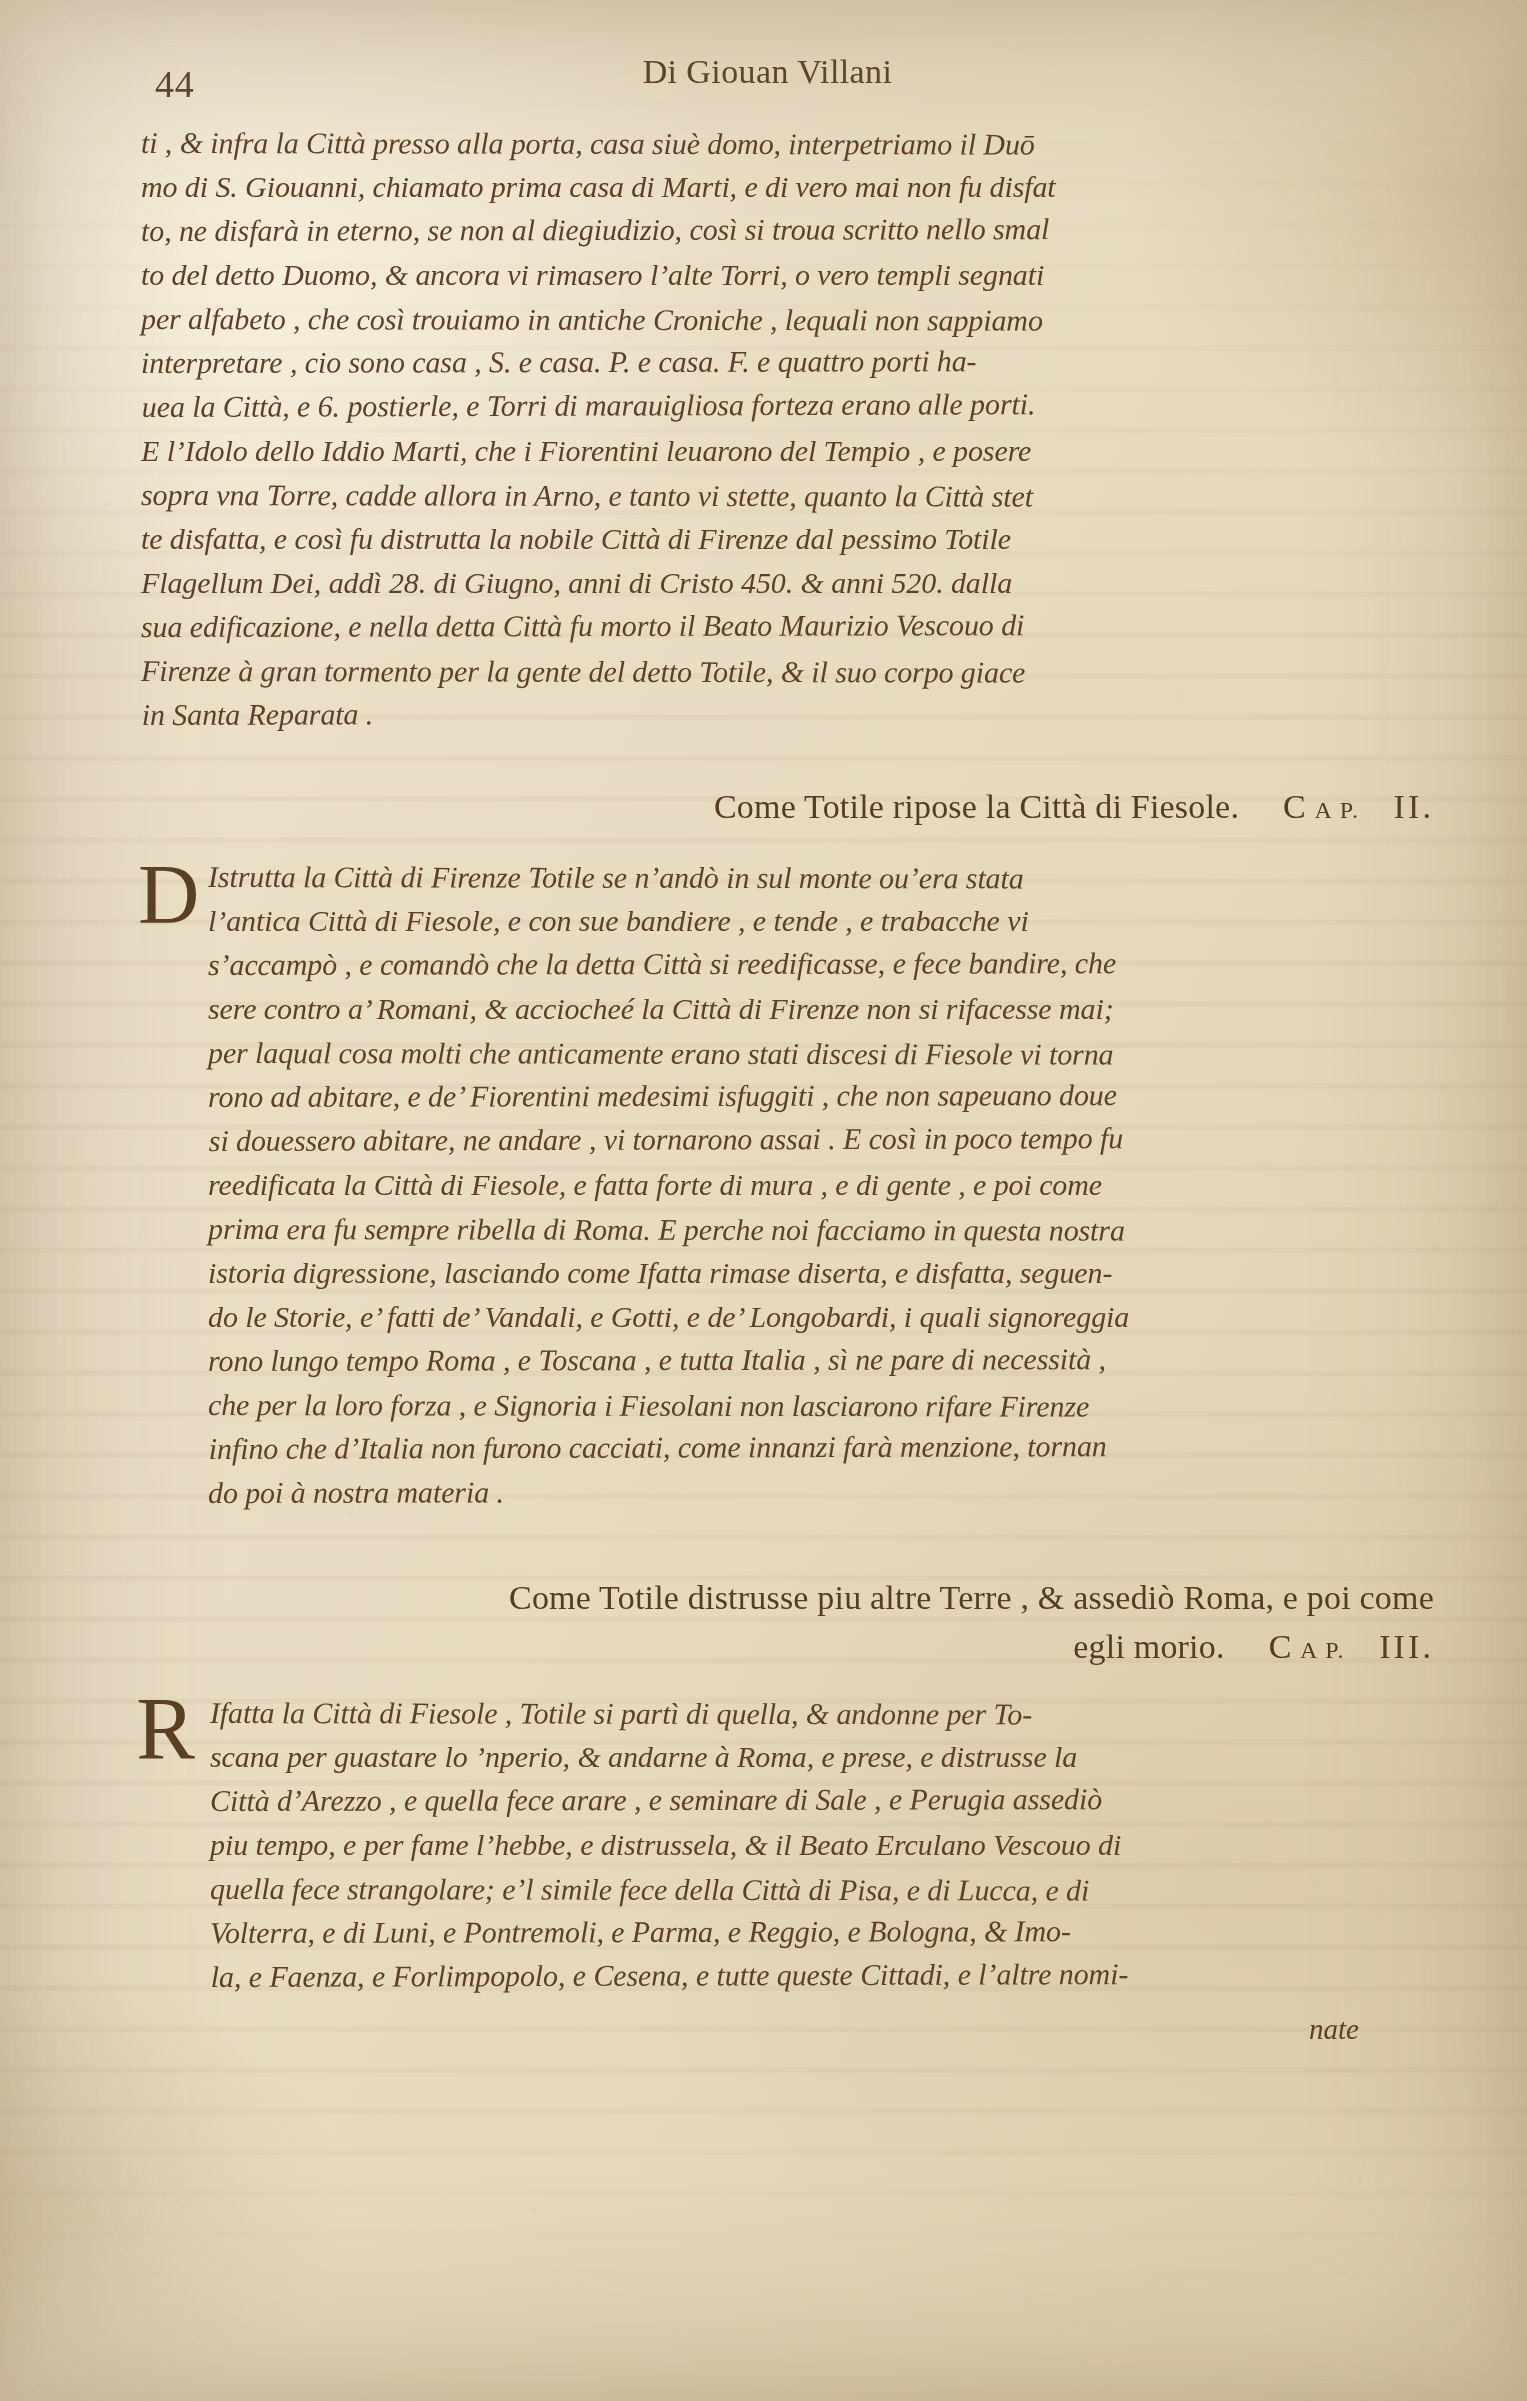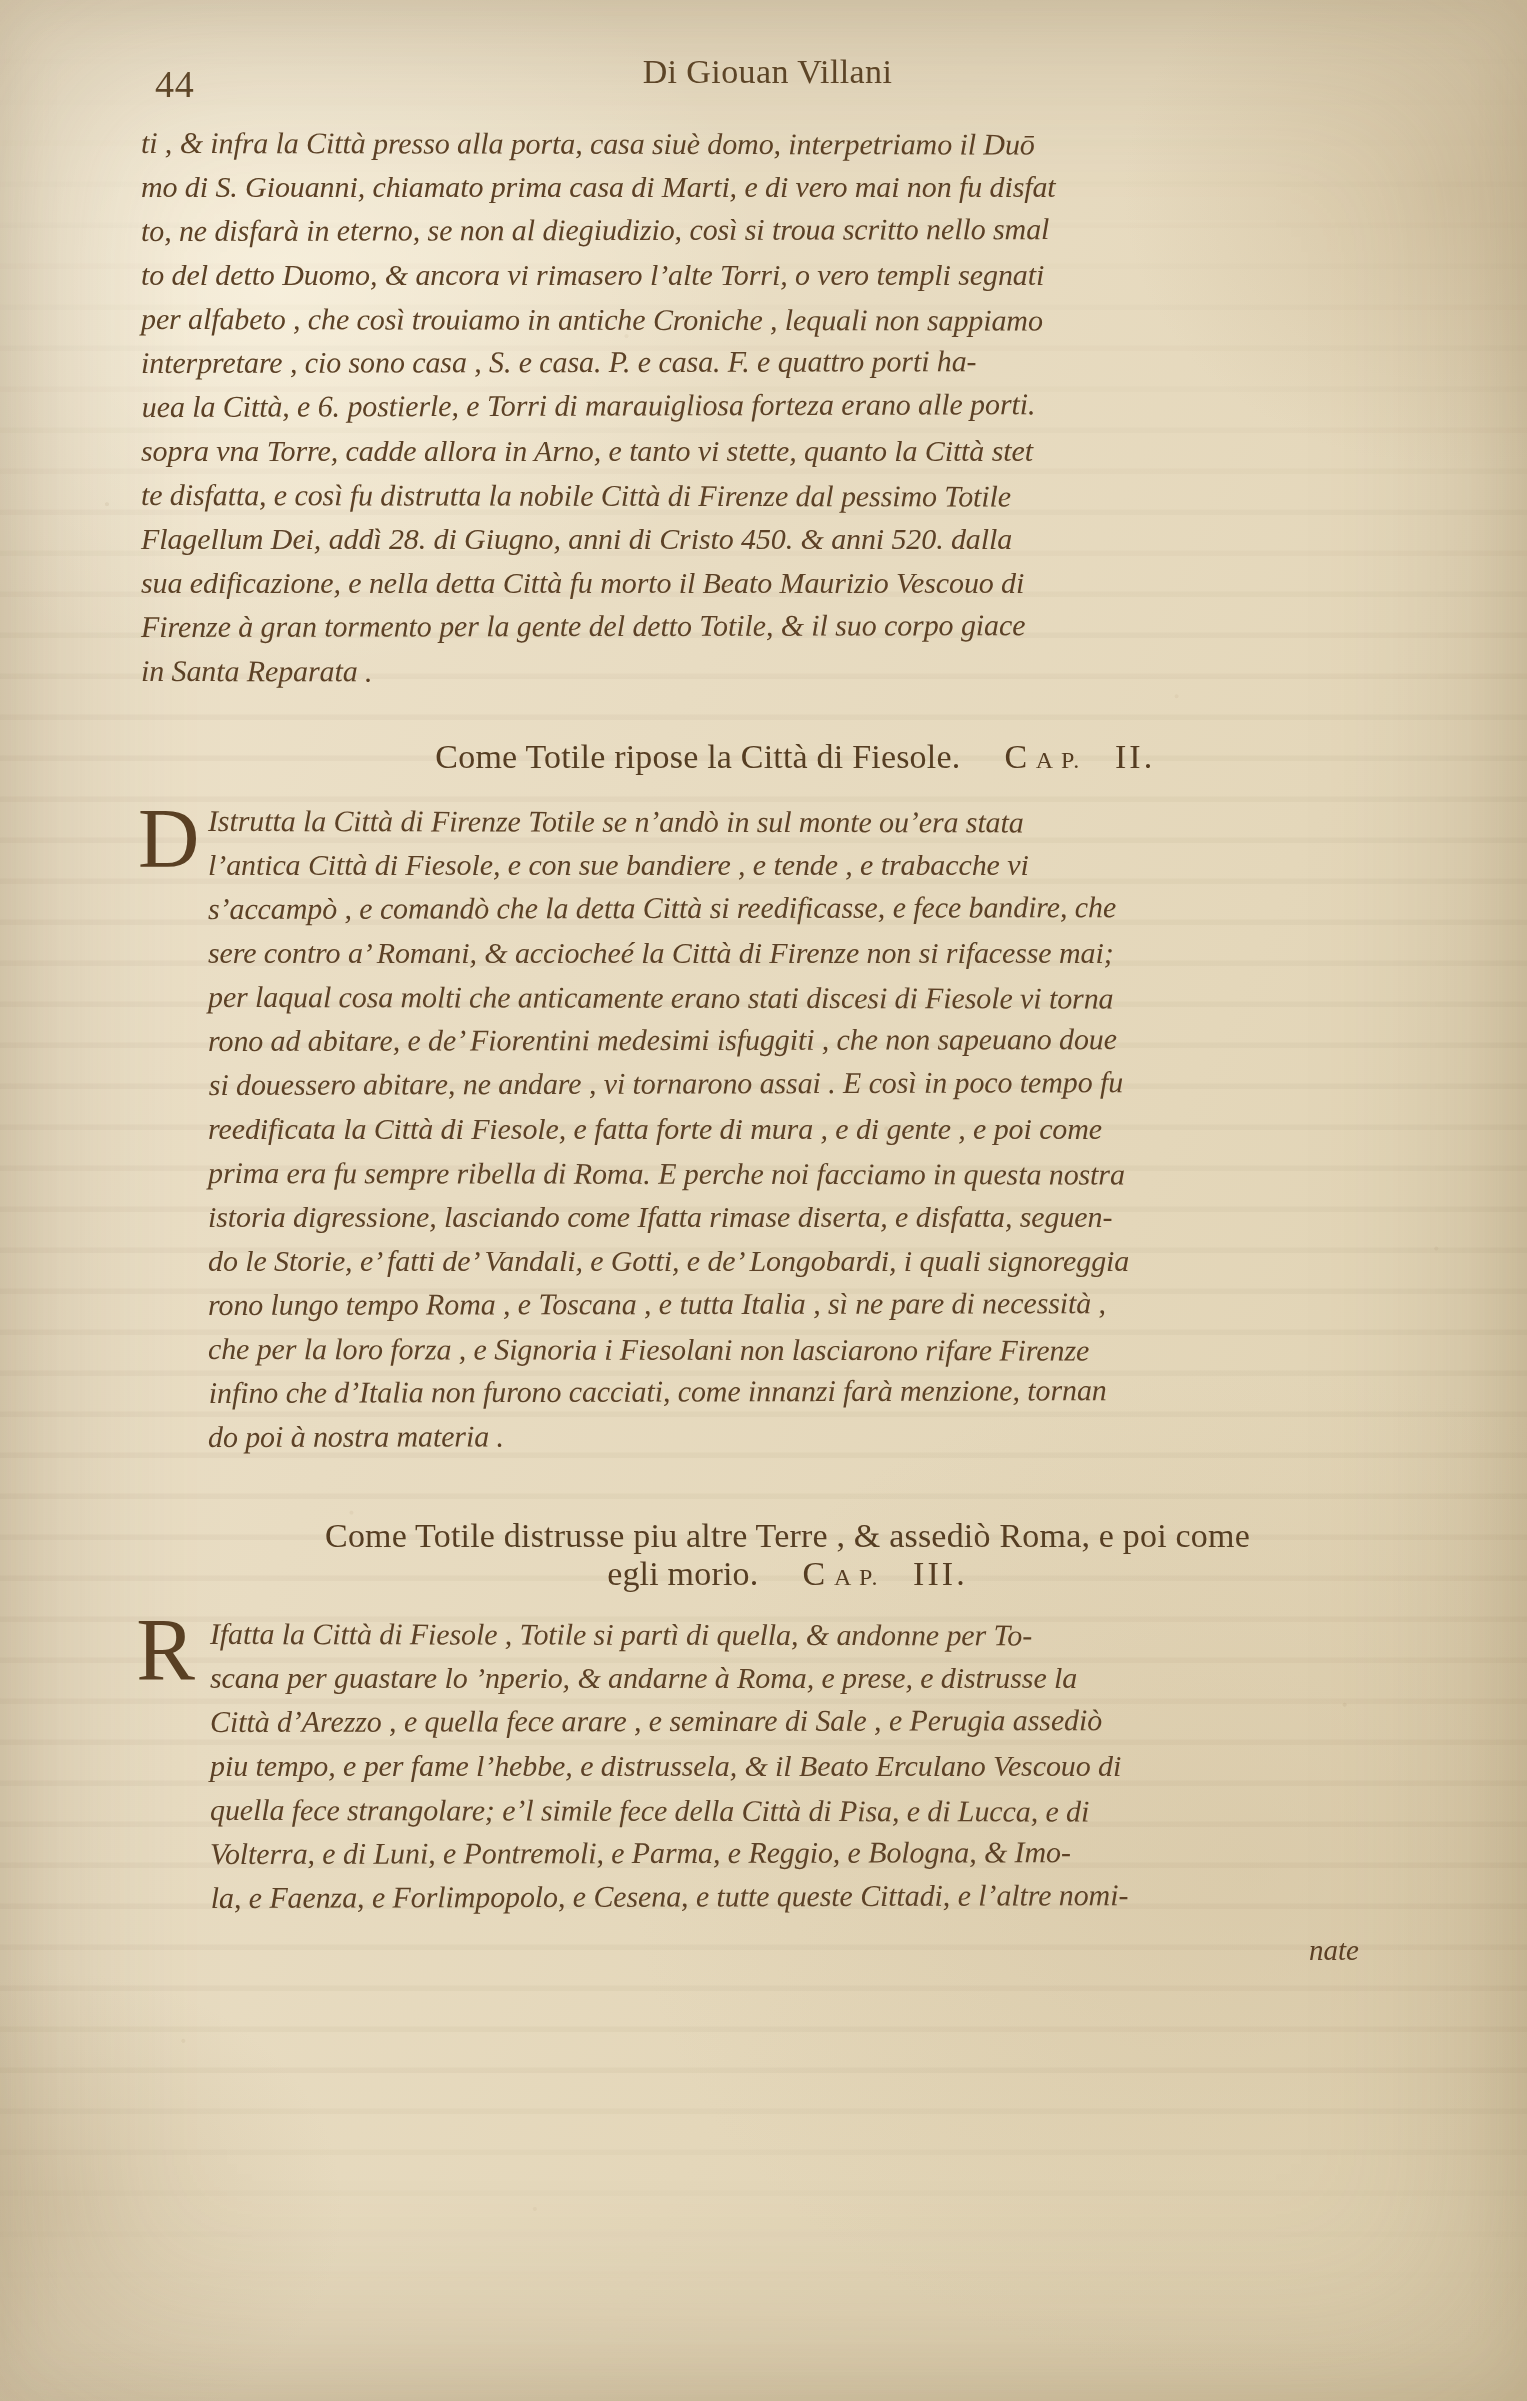--- a/index.html
+++ b/index.html
@@ -126,24 +126,24 @@
   .prose .ln:nth-child(3n)   { transform: rotate(-0.12deg); }
   .prose .ln:nth-child(4n+1) { transform: rotate(0.10deg); }
   .prose .ln:nth-child(7n)   { transform: rotate(-0.18deg) translateX(0.8px); }
 
   .block-1 { margin-top: 7px; }
 
   
   .chapter-head {
     font-style: normal;
     font-size: 34px;
-    line-height: 38px;
+    line-height: 49px;
     color: #54three;
     color: #553d22;
-    text-align: center;
+    text-align: right;
     letter-spacing: 0.2px;
     font-family: "Liberation Serif", serif;
   }
   .chapter-head .hline { display: block; white-space: nowrap; }
   .chapter-head .capmark {
     letter-spacing: 2.4px;
     margin-left: 44px;
   }
   .chapter-head .capmark .sm {
     font-size: 24px;
@@ -198,20 +198,21 @@
     </div>
 
     <div class="prose block-1">
       <span class="ln">ti , &amp; infra la Città presso alla porta, casa siuè domo, interpetriamo il Duō</span>
       <span class="ln">mo di S. Giouanni, chiamato prima casa di Marti, e di vero mai non fu disfat</span>
       <span class="ln">to, ne disfarà in eterno, se non al diegiudizio, così si troua scritto nello smal</span>
       <span class="ln">to del detto Duomo, &amp; ancora vi rimasero l’alte Torri, o vero templi segnati</span>
       <span class="ln">per alfabeto , che così trouiamo in antiche Croniche , lequali non sappiamo</span>
       <span class="ln">interpretare , cio sono casa , S. e casa. P. e casa. F. e quattro porti ha-</span>
       <span class="ln">uea la Città, e 6. postierle, e Torri di marauigliosa forteza erano alle porti.</span>
+      <span class="ln">E l’Idolo dello Iddio Marti, che i Fiorentini leuarono del Tempio , e posere</span>
       <span class="ln">sopra vna Torre, cadde allora in Arno, e tanto vi stette, quanto la Città stet</span>
       <span class="ln">te disfatta, e così fu distrutta la nobile Città di Firenze dal pessimo Totile</span>
       <span class="ln">Flagellum Dei, addì 28. di Giugno, anni di Cristo 450. &amp; anni 520. dalla</span>
       <span class="ln">sua edificazione, e nella detta Città fu morto il Beato Maurizio Vescouo di</span>
       <span class="ln">Firenze à gran tormento per la gente del detto Totile, &amp; il suo corpo giace</span>
       <span class="ln">in Santa Reparata .</span>
     </div>
 
     <div class="chapter-head head-2">
       <span class="hline">

